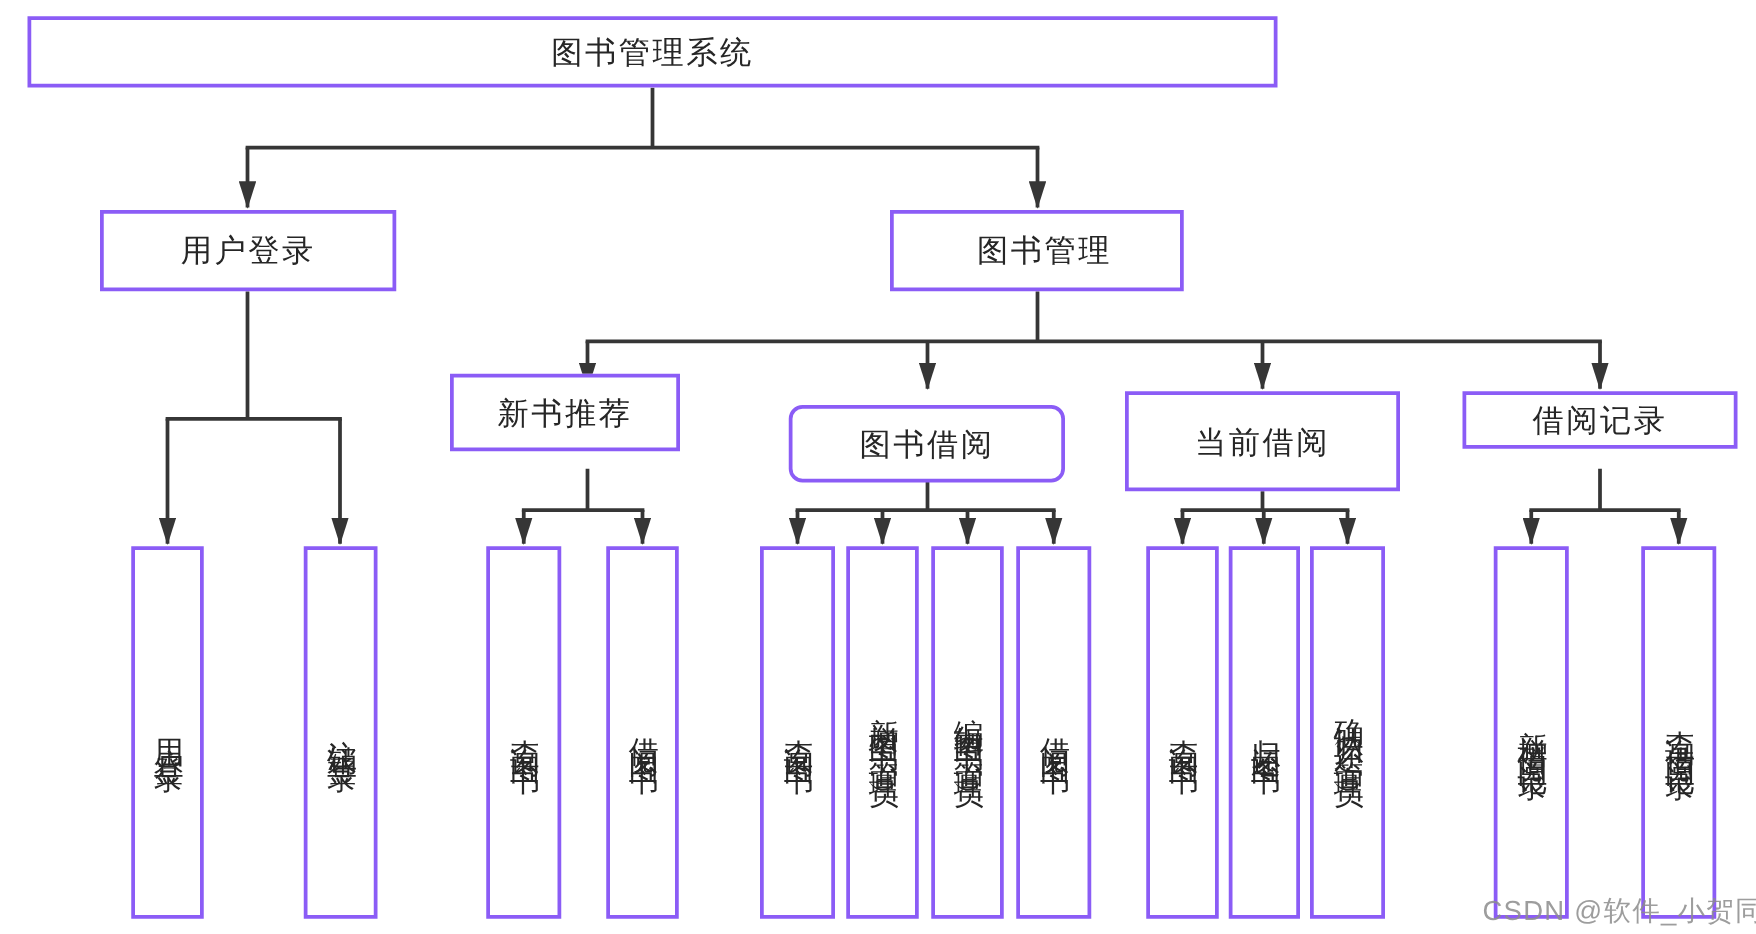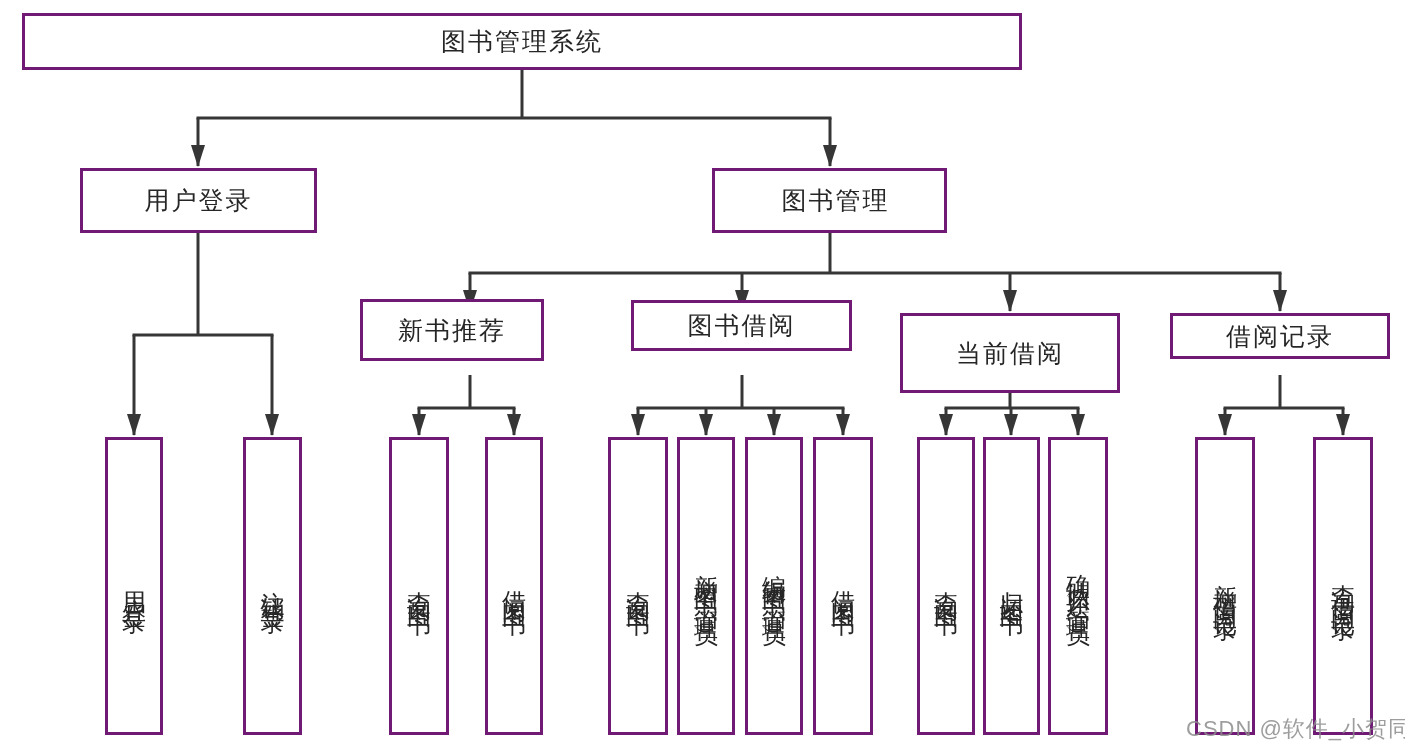--- a/index.html
+++ b/index.html
@@ -16,21 +16,21 @@
   }
   .wires{
     position:absolute;
     left:0;top:0;
     z-index:0;
   }
   .box{
     position:absolute;
     box-sizing:border-box;
     background:#ffffff;
-    border:3px solid #701a75;
+    border:3px solid #8b5cf6;
     color:#262626;
     display:flex;
     align-items:center;
     justify-content:center;
     z-index:1;
     text-align:center;
   }
   .h-box{
     font-size:25px;
     letter-spacing:2px;
@@ -41,21 +41,21 @@
     text-orientation:mixed;
     font-size:24px;
     letter-spacing:7px;
     line-height:1;
   }
   
   .n-sys            {left:22px;  top:13px;  width:1000px; height:57px;}
   .n-user-login     {left:80px;  top:168px; width:237px;  height:65px;}
   .n-book-mgmt      {left:712px; top:168px; width:235px;  height:65px;padding-left:12px;}
   .n-new-rec        {left:360px; top:299px; width:184px;  height:62px;}
-  .n-book-borrow    {left:631px; top:300px; width:221px;  height:51px;}
+  .n-book-borrow    {left:631px; top:324px; width:221px;  height:62px;border-radius:11px;}
   .n-current-borrow {left:900px; top:313px; width:220px;  height:80px;}
   .n-borrow-records {left:1170px;top:313px; width:220px;  height:46px;}
   .leaf{top:437px;height:298px;}
   .n-login      {left:105px;  width:58px;}
   .n-logout     {left:243px;  width:59px;}
   .n-nr-query   {left:389px;  width:60px;}
   .n-nr-borrow  {left:485px;  width:58px;}
   .n-bb-query   {left:608px;  width:60px;}
   .n-bb-add     {left:677px;  width:58px;}
   .n-bb-edit    {left:745px;  width:58px;}

